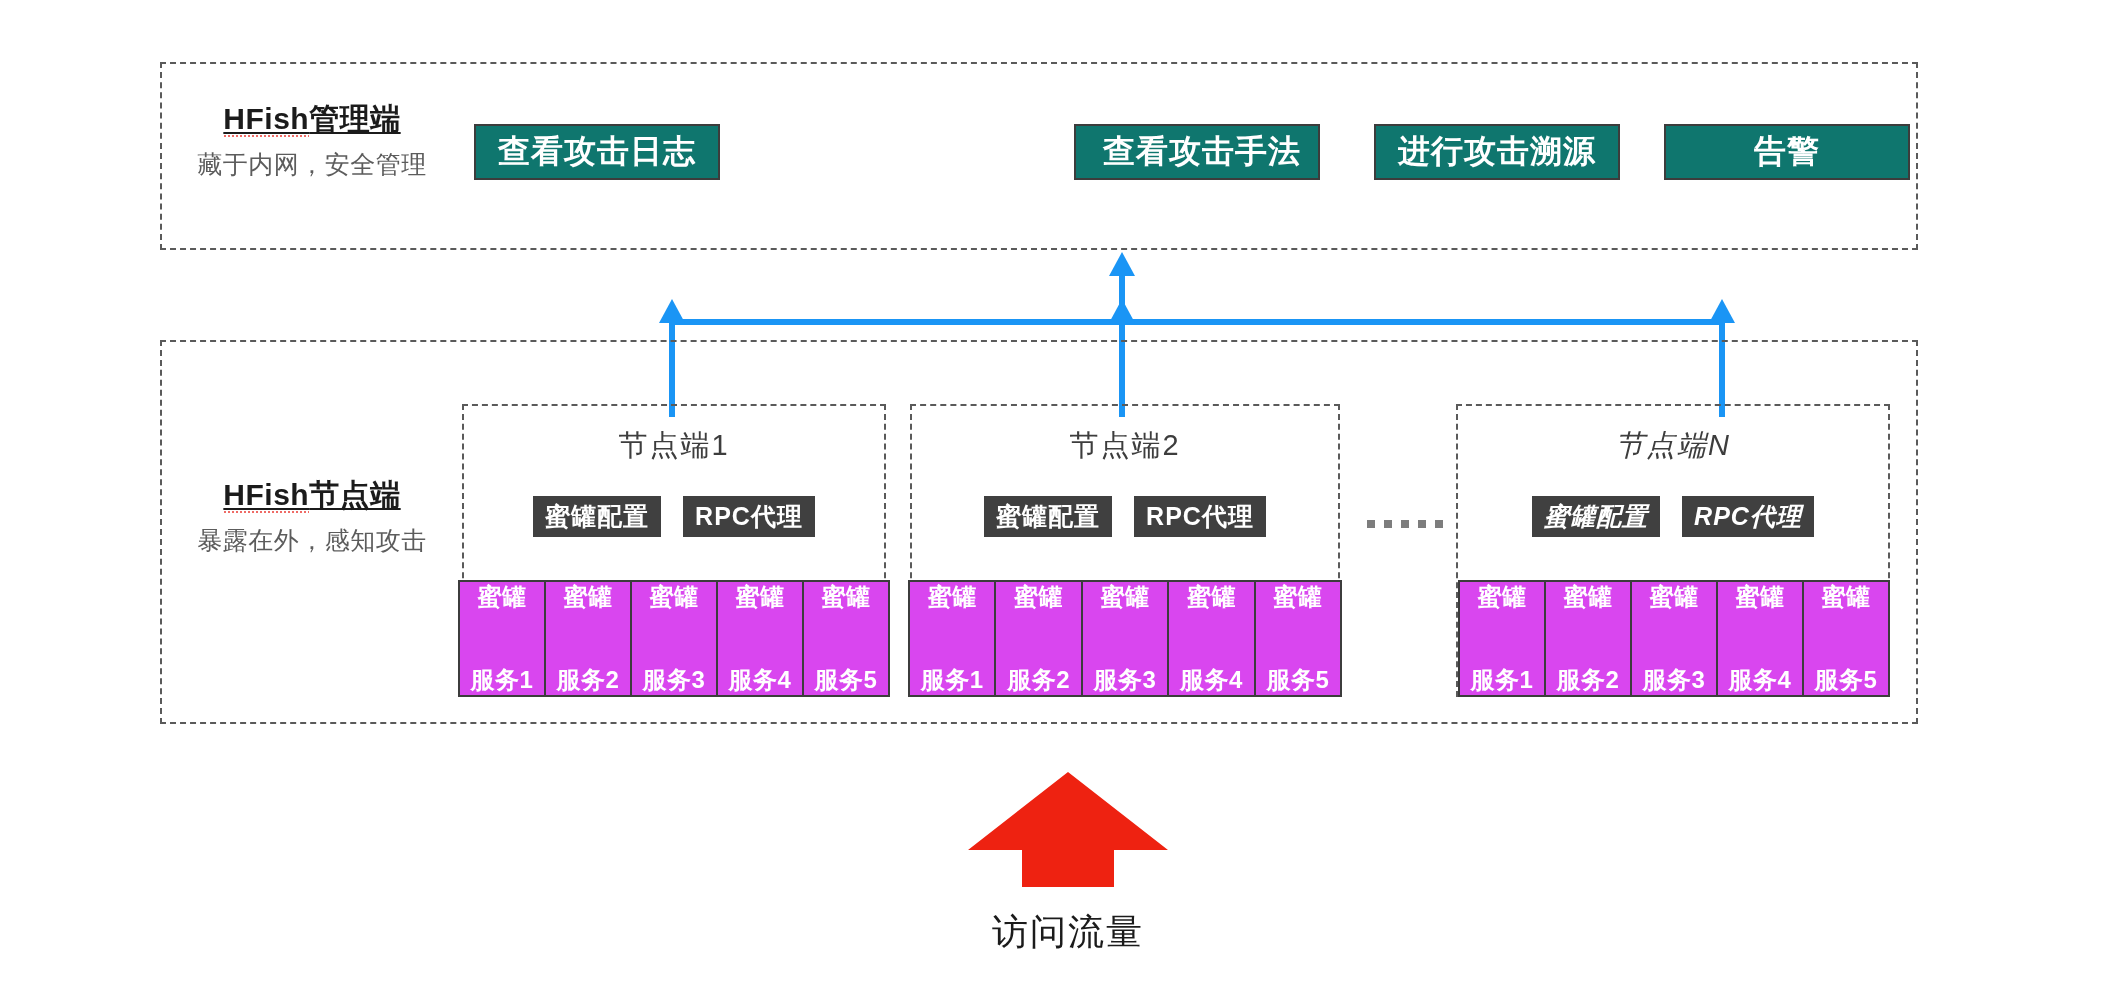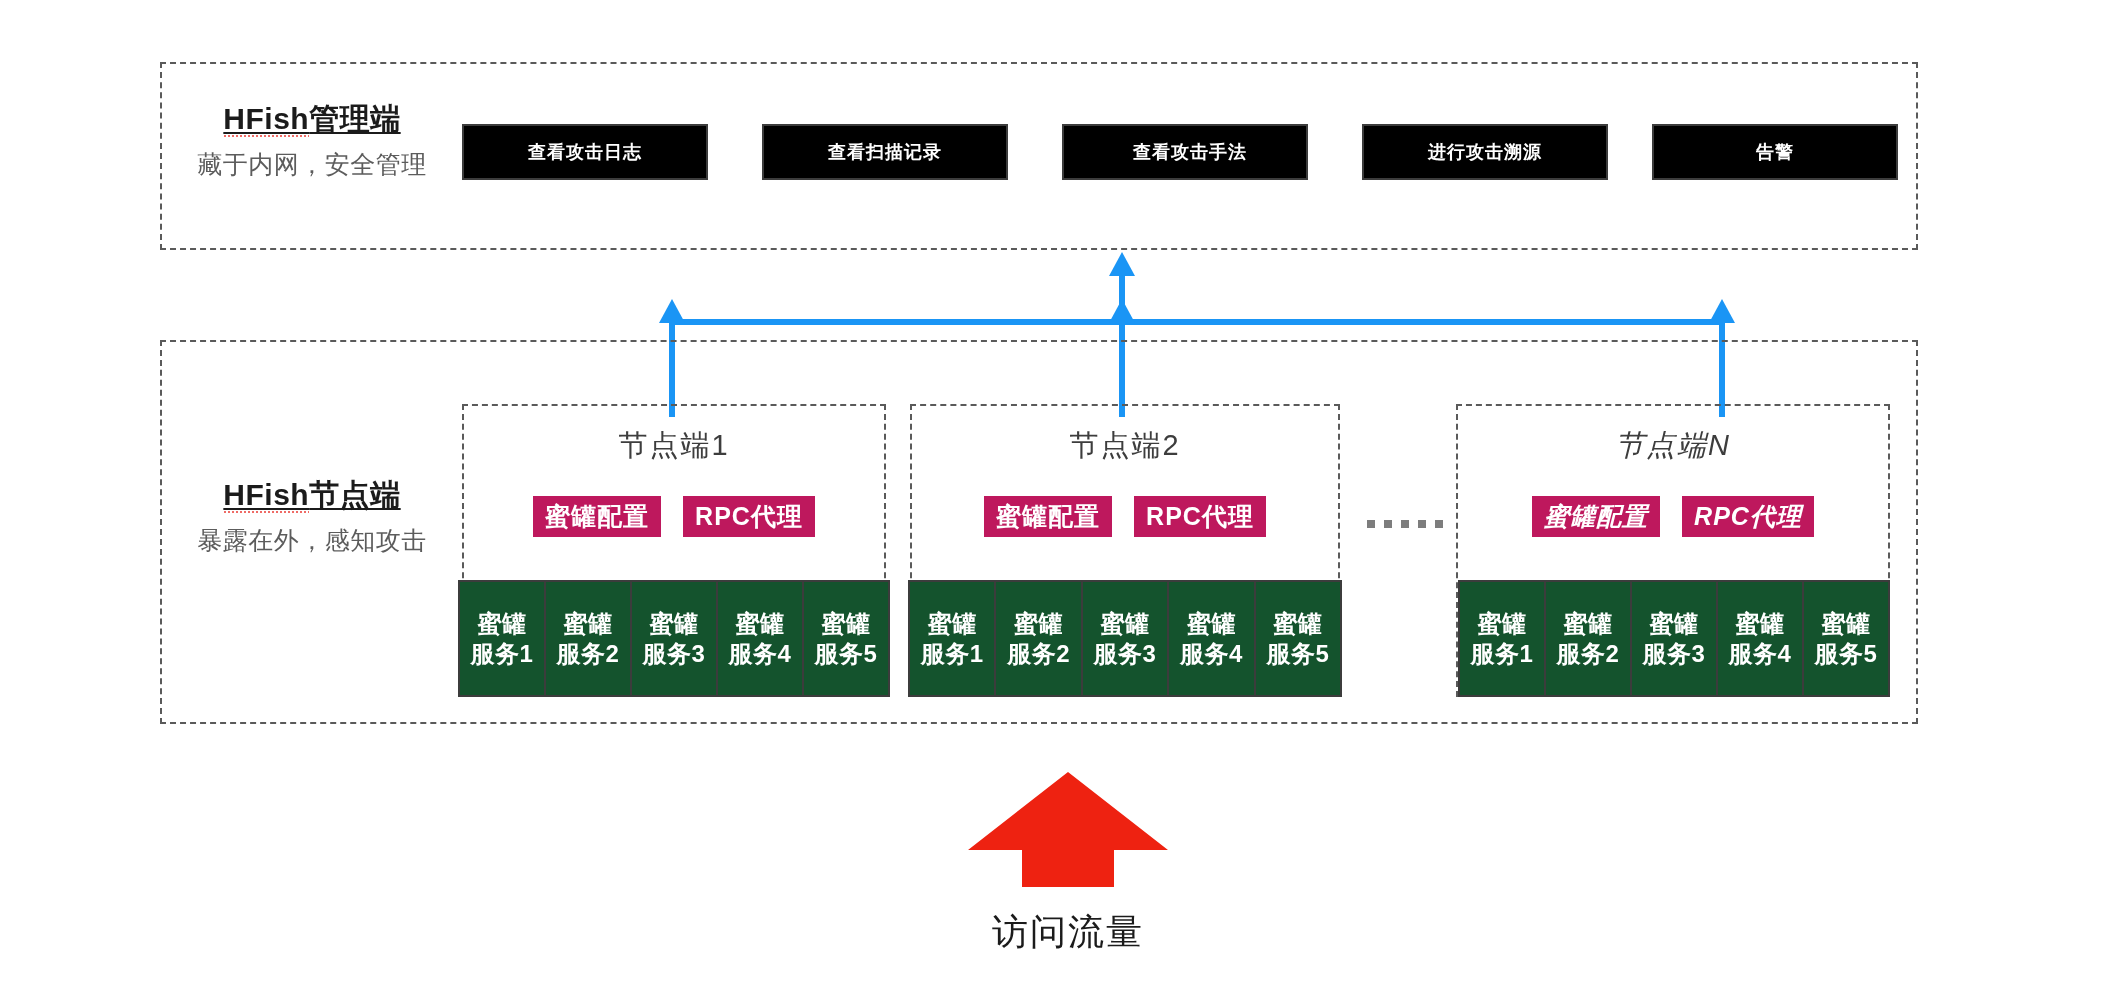--- a/index.html
+++ b/index.html
@@ -54,31 +54,32 @@
     letter-spacing:.5px;
   }
   #label-admin{left:176px;top:102px;width:272px;}
   #label-node{left:176px;top:478px;width:272px;}
 
   
   .admin-btn{
     position:absolute;
     top:124px;
     height:56px;
-    background:#000000;
+    background:#0f766e;
     border:2px solid #3c3c3c;
     box-sizing:border-box;
     color:#ffffff;
-    font-size:18px;
+    font-size:32px;
     font-weight:bold;
     letter-spacing:1px;
     display:flex;
     align-items:center;
     justify-content:center;
     white-space:nowrap;
+    margin-left:12px;
   }
 
   
   .bus{
     position:absolute;
     background:#1a95f5;
   }
   .v-line{position:absolute;width:6px;background:#1a95f5;}
   .arrow-up{
     position:absolute;
@@ -106,43 +107,43 @@
     white-space:nowrap;
   }
   .chip-row{
     position:absolute;
     top:90px;left:0;right:0;
     display:flex;
     justify-content:center;
     gap:22px;
   }
   .chip{
-    background:#be185d;
+    background:#404040;
     color:#fff;
     font-size:25px;
     font-weight:bold;
     letter-spacing:1px;
     padding:5px 12px;
     white-space:nowrap;
     line-height:1.25;
   }
   .svc-cell{
     flex:1 1 0;
-    background:#14532d;
+    background:#d946ef;
     border:2px solid #3c3c3c;
     box-sizing:border-box;
     margin-right:-2px;
     color:#ffffff;
     font-size:24px;
     font-weight:bold;
     letter-spacing:.5px;
     display:flex;
     flex-direction:column;
     align-items:center;
-    justify-content:center;
+    justify-content:space-between;
     line-height:1.24;
     white-space:nowrap;
   }
   .svc-cell:last-child{margin-right:0;}
 
   
   .svc-strip{
     position:absolute;
     height:117px;
     display:flex;
@@ -180,21 +181,20 @@
 <div id="stage">
 
   <div class="zone" id="zone-admin"></div>
 
   <div class="zone-label" id="label-admin">
     <div class="zone-title"><span class="misspell">HFish</span><span>管理端</span></div>
     <div class="zone-sub">藏于内网，安全管理</div>
   </div>
 
   <div class="admin-btn" style="left:462px;width:246px;">查看攻击日志</div>
-  <div class="admin-btn" style="left:762px;width:246px;">查看扫描记录</div>
   <div class="admin-btn" style="left:1062px;width:246px;padding-left:10px;">查看攻击手法</div>
   <div class="admin-btn" style="left:1362px;width:246px;">进行攻击溯源</div>
   <div class="admin-btn" style="left:1652px;width:246px;">告警</div>
 
   <div class="bus" id="bus-line" style="left:672px;top:319px;width:1053px;height:6px;"></div>
 
   <div class="v-line" style="left:669px;top:319px;height:98px;"></div>
   <div class="arrow-up" style="left:659px;top:299px;"></div>
 
   <div class="v-line" style="left:1119px;top:319px;height:98px;"></div>

